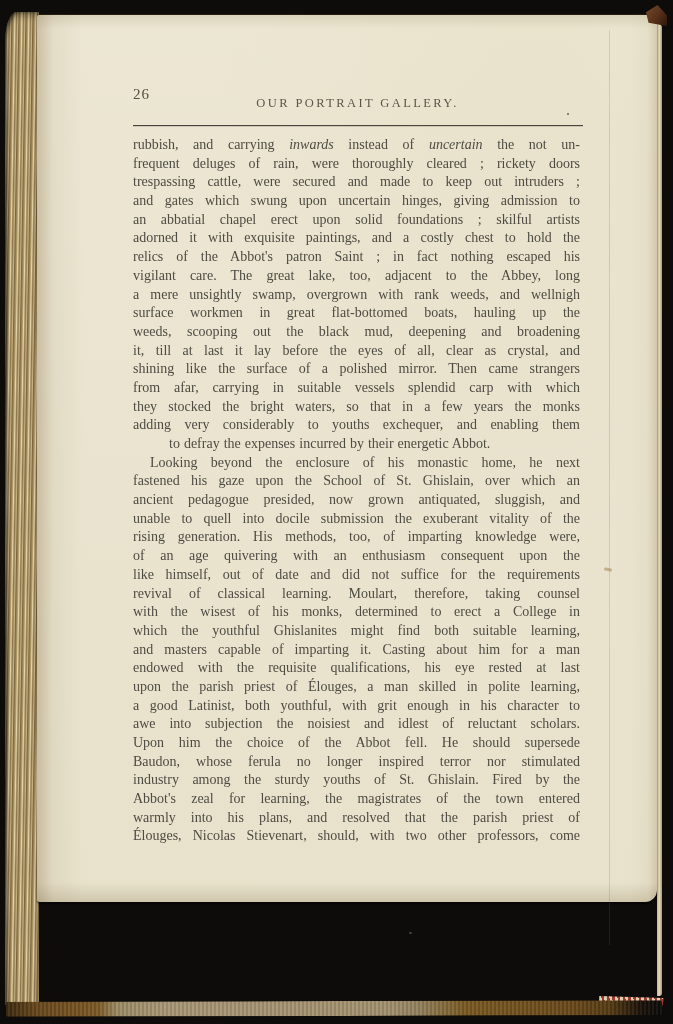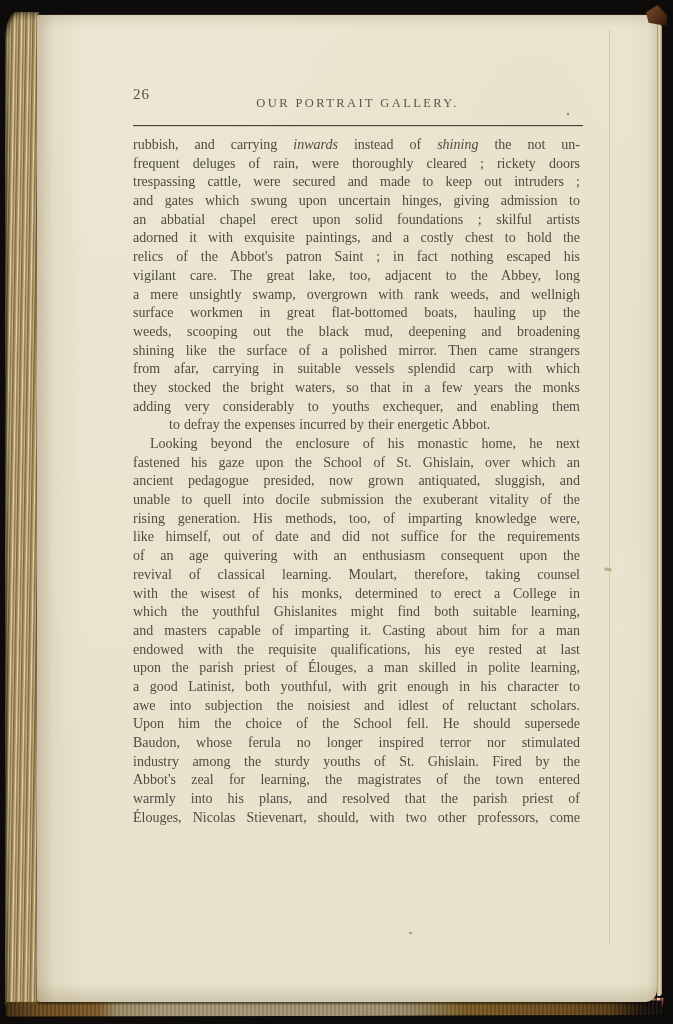--- a/index.html
+++ b/index.html
@@ -11,21 +11,21 @@
   
   .edge-stack{
     position:absolute;left:5px;top:12px;width:34px;height:998px;
     background:repeating-linear-gradient(91deg,
       #7c6640 0px,#b89f6c 2px,#e3d6ab 3px,#8d764c 4.5px,#c9b383 6px,#7c6640 7px);
     border-radius:12px 0 0 5px / 30px 0 0 10px;
     box-shadow:inset 2px 0 3px rgba(0,0,0,.55), inset 0 4px 6px rgba(0,0,0,.35);
   }
   
   .page{
-    position:absolute;left:37px;top:15px;width:620px;height:987px;
+    position:absolute;left:37px;top:15px;width:620px;height:887px;
     background:
       radial-gradient(ellipse at 80% 12%, rgba(200,180,130,.08), transparent 45%),
       linear-gradient(90deg, rgba(125,100,55,.30) 0px, rgba(125,100,55,.08) 16px, rgba(125,100,55,0) 46px),
       linear-gradient(270deg, rgba(125,100,55,.22) 0px, rgba(125,100,55,.05) 9px, rgba(125,100,55,0) 28px),
       linear-gradient(0deg, rgba(110,90,50,.20) 0px, rgba(110,90,50,0) 20px),
       linear-gradient(180deg, rgba(110,90,50,.14) 0px, rgba(110,90,50,0) 14px),
       linear-gradient(180deg,#ece7d3,#eae4d0 40%,#e8e2cc);
     border-radius:2px 7px 12px 3px;
     box-shadow:0 -1px 0 rgba(60,45,20,.55), 0 2px 2px rgba(0,0,0,.5);
     z-index:2;
@@ -106,54 +106,55 @@
   <div class="underpage-strip"></div>
 
   <div class="page">
     <div class="page-head">
       <span class="pagenum">26</span>
       <span class="running-title">OUR PORTRAIT GALLERY.</span>
     </div>
     <div class="head-rule"></div>
     <div class="body-text">
         <div>
-          <div class="line">rubbish, and carrying <i>inwards</i> instead of <i>shining</i> the not un-</div>
+          <div class="line">rubbish, and carrying <i>inwards</i> instead of <i>uncertain</i> the not un-</div>
           <div class="line">frequent deluges of rain, were thoroughly cleared ; rickety doors</div>
           <div class="line">trespassing cattle, were secured and made to keep out intruders ;</div>
           <div class="line">and gates which swung upon uncertain hinges, giving admission to</div>
           <div class="line">an abbatial chapel erect upon solid foundations ; skilful artists</div>
           <div class="line">adorned it with exquisite paintings, and a costly chest to hold the</div>
           <div class="line">relics of the Abbot's patron Saint ; in fact nothing escaped his</div>
           <div class="line">vigilant care. The great lake, too, adjacent to the Abbey, long</div>
           <div class="line">a mere unsightly swamp, overgrown with rank weeds, and wellnigh</div>
           <div class="line">surface workmen in great flat-bottomed boats, hauling up the</div>
           <div class="line">weeds, scooping out the black mud, deepening and broadening</div>
+          <div class="line">it, till at last it lay before the eyes of all, clear as crystal, and</div>
           <div class="line">shining like the surface of a polished mirror. Then came strangers</div>
           <div class="line">from afar, carrying in suitable vessels splendid carp with which</div>
           <div class="line">they stocked the bright waters, so that in a few years the monks</div>
           <div class="line">adding very considerably to youths exchequer, and enabling them</div>
           <div class="line para-end">to defray the expenses incurred by their energetic Abbot.</div>
         </div>
         <div>
           <div class="line indent">Looking beyond the enclosure of his monastic home, he next</div>
           <div class="line">fastened his gaze upon the School of St. Ghislain, over which an</div>
           <div class="line">ancient pedagogue presided, now grown antiquated, sluggish, and</div>
           <div class="line">unable to quell into docile submission the exuberant vitality of the</div>
           <div class="line">rising generation. His methods, too, of imparting knowledge were,</div>
+          <div class="line">of an age quivering with an enthusiasm consequent upon the</div>
           <div class="line">like himself, out of date and did not suffice for the requirements</div>
-          <div class="line">of an age quivering with an enthusiasm consequent upon the</div>
           <div class="line">revival of classical learning. Moulart, therefore, taking counsel</div>
           <div class="line">with the wisest of his monks, determined to erect a College in</div>
           <div class="line">which the youthful Ghislanites might find both suitable learning,</div>
           <div class="line">and masters capable of imparting it. Casting about him for a man</div>
           <div class="line">endowed with the requisite qualifications, his eye rested at last</div>
           <div class="line">upon the parish priest of Élouges, a man skilled in polite learning,</div>
           <div class="line">a good Latinist, both youthful, with grit enough in his character to</div>
           <div class="line">awe into subjection the noisiest and idlest of reluctant scholars.</div>
-          <div class="line">Upon him the choice of the School fell. He should supersede</div>
+          <div class="line">Upon him the choice of the Abbot fell. He should supersede</div>
           <div class="line">Baudon, whose ferula no longer inspired terror nor stimulated</div>
           <div class="line">industry among the sturdy youths of St. Ghislain. Fired by the</div>
           <div class="line">Abbot's zeal for learning, the magistrates of the town entered</div>
           <div class="line">warmly into his plans, and resolved that the parish priest of</div>
           <div class="line">Élouges, Nicolas Stievenart, should, with two other professors, come</div>
         </div>
       </div>
   </div>
 
   <div class="crease"></div>

